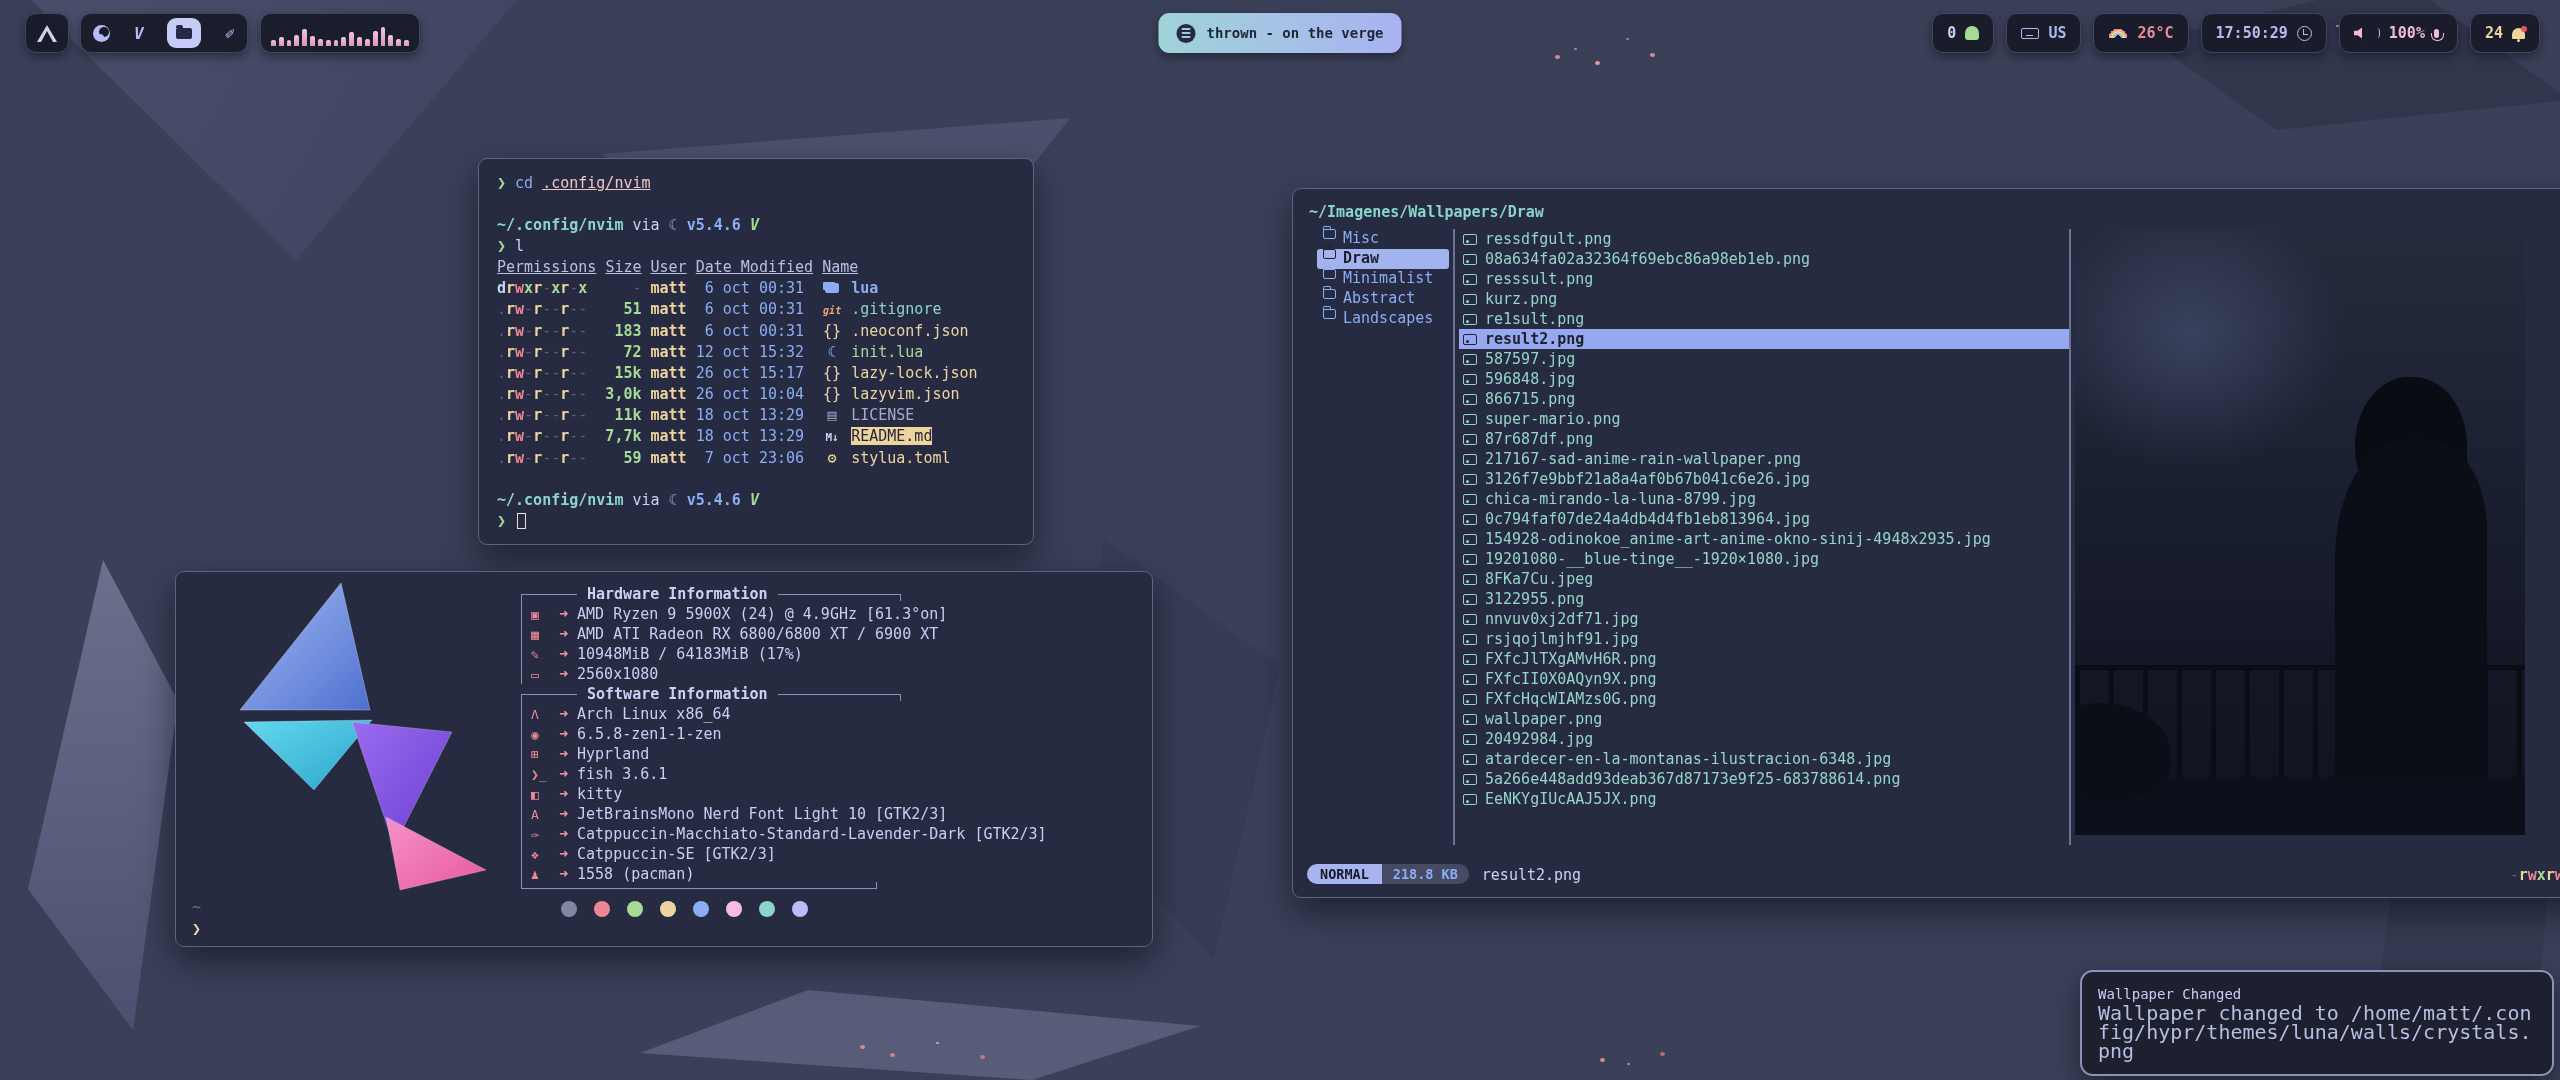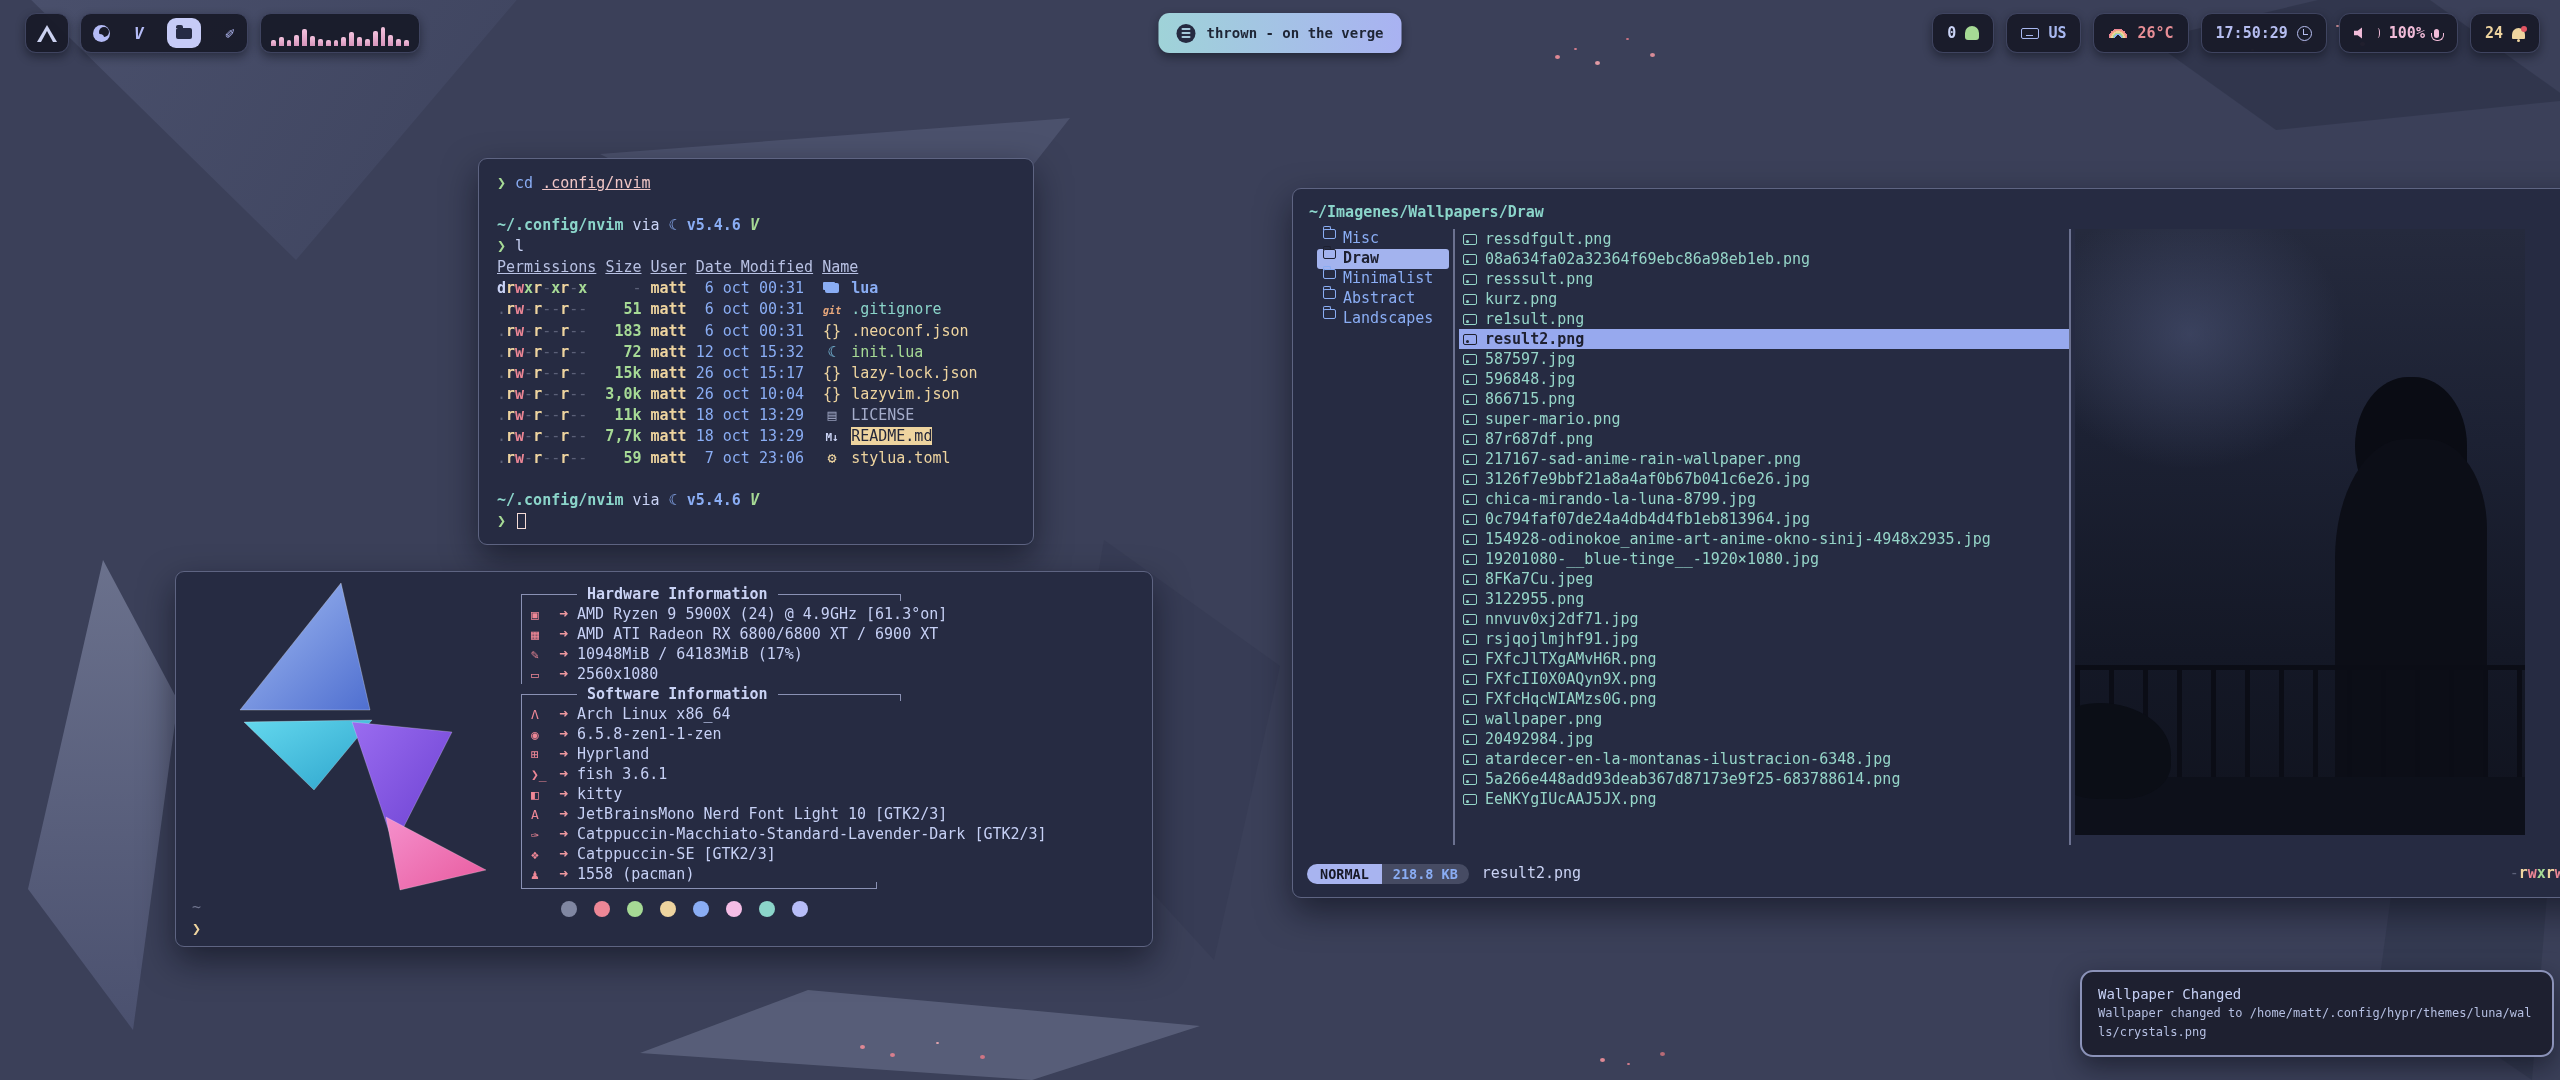--- a/index.html
+++ b/index.html
@@ -146,32 +146,32 @@
   .preview{position:absolute;left:782px;top:40px;width:450px;height:606px;background:linear-gradient(180deg,#252a3d 0%,#1c2133 35%,#141826 70%,#10131e 100%);overflow:hidden}
   .pv-glow{position:absolute;left:-40px;top:-30px;width:310px;height:270px;background:radial-gradient(closest-side,rgba(90,100,140,.45),transparent)}
   .pv-hair{position:absolute;right:58px;top:148px;width:112px;height:145px;background:#0a0c14;border-radius:50% 50% 45% 55%}
   .pv-figure{position:absolute;right:38px;top:210px;width:152px;height:430px;background:#0c0e17;border-radius:70px 60px 10px 10px/120px 90px 10px 10px}
   .pv-rail{position:absolute;left:0;right:0;bottom:58px;height:112px;background:repeating-linear-gradient(90deg,#0b0d16 0 5px,transparent 5px 34px)}
   .pv-rail::before{content:"";position:absolute;left:0;right:0;top:0;height:5px;background:#0b0d16}
   .pv-floor{position:absolute;left:0;right:0;bottom:0;height:58px;background:#0d101a}
   .pv-plant{position:absolute;left:-34px;bottom:36px;width:130px;height:96px;background:#0b0e16;border-radius:50% 60% 40% 50%}
 
   .fm-status{position:absolute;left:14px;right:14px;bottom:12px;height:22px;display:flex;align-items:center;justify-content:space-between;font-size:13.5px}
-  .st-left,.st-right{display:flex;align-items:flex-start}
+  .st-left,.st-right{display:flex;align-items:flex-end}
   .pill-mode{background:#a8b4f0;color:#181926;font-weight:700;padding:2px 13px;border-radius:11px 0 0 11px}
   .pill-size{background:#464b63;color:#8aadf4;font-weight:700;padding:2px 11px;border-radius:0 11px 11px 0}
   .st-name{margin-left:13px;color:#cad3f5;font-size:15px}
   .st-perms{font-size:15px;margin-right:14px}
   .pill-pct{background:#464b63;color:#8aadf4;font-weight:700;padding:2px 11px;border-radius:11px 0 0 11px}
   .pill-pos{background:#a8b4f0;color:#181926;font-weight:700;padding:2px 11px;border-radius:0 11px 11px 0}
 
   
   .notif{position:absolute;left:2080px;top:970px;width:474px;background:#1e2030;border:2px solid #8b92b8;border-radius:13px;padding:13px 16px;z-index:50;box-shadow:0 10px 26px rgba(8,10,20,.5)}
   .notif-title{color:#c6d0f5;font-size:14px;line-height:19px}
-  .notif-body{color:#b5bfe2;font-size:12px;line-height:19px;word-break:break-all}
+  .notif-body{color:#b5bfe2;font-size:20px;line-height:19px;word-break:break-all}
 </style>
 </head>
 <body>
 
 <div class="shard s1"></div>
 <div class="shard s2"></div>
 <div class="shard s3"></div>
 <div class="shard s4"></div>
 <div class="shard s5"></div>
 <div class="shard s6"></div>

